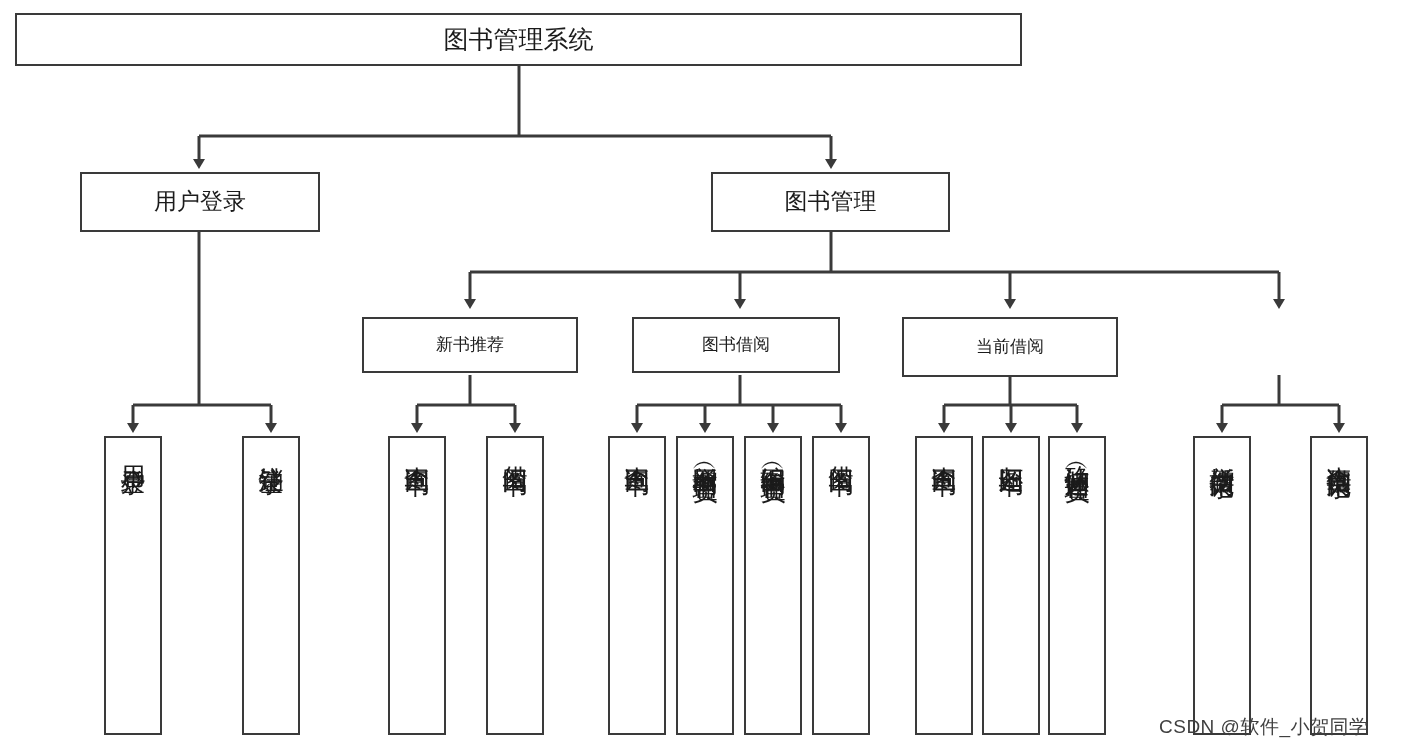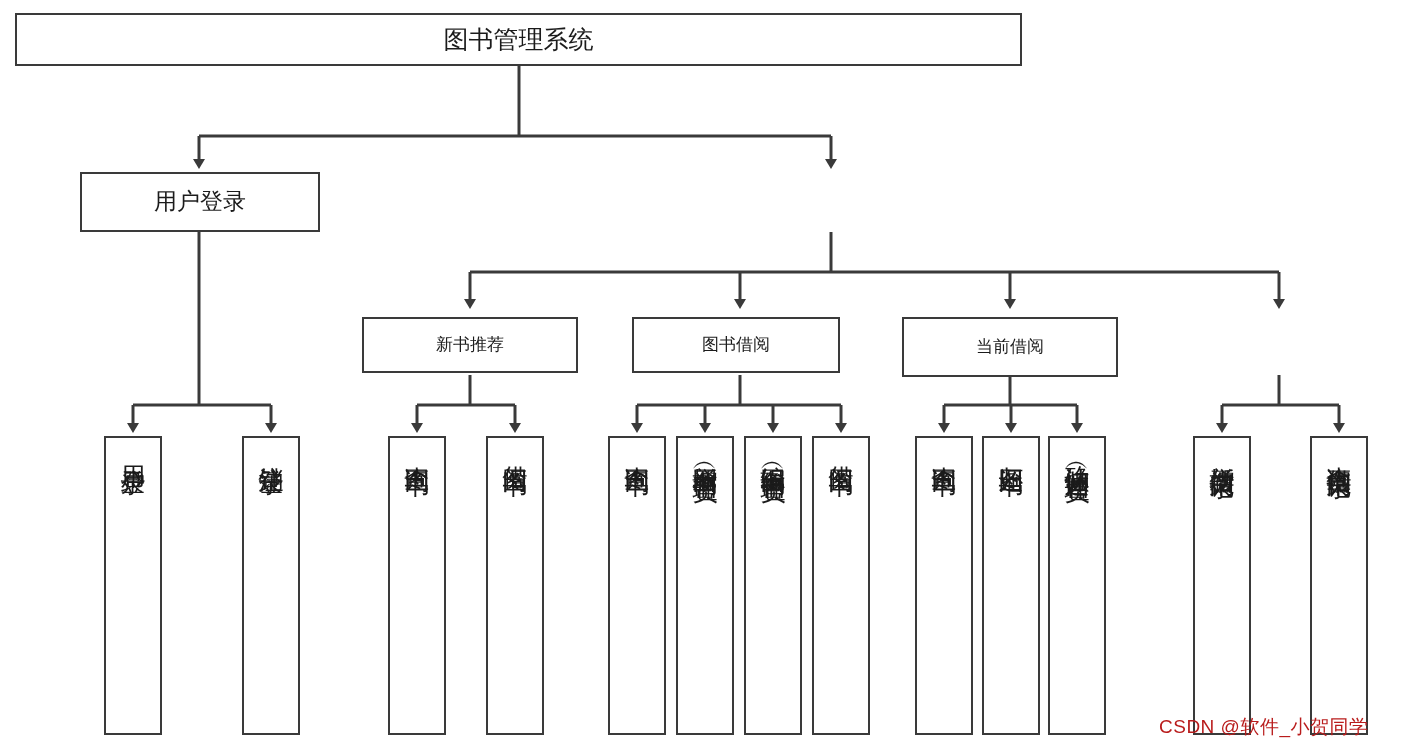--- a/index.html
+++ b/index.html
@@ -53,21 +53,21 @@
     font-size: 25px;
     letter-spacing: 2px;
     line-height: 1;
     white-space: nowrap;
   }
   .watermark {
     position: absolute;
     left: 1159px;
     top: 714px;
     font-size: 19px;
-    color: #b91c1c;
+    color: #404040;
     letter-spacing: 0.5px;
     white-space: nowrap;
   }
 </style>
 </head>
 <body>
 
 <div id="canvas">
 
   <svg class="wires" viewBox="0 0 1405 747" xmlns="http://www.w3.org/2000/svg">
@@ -121,20 +121,23 @@
     </g>
   </svg>
 
   <div class="node node-root" style="left:15px; top:13px; width:1007px; height:53px;">
     <span class="label">图书管理系统</span>
   </div>
 
   <div class="node node-l1" style="left:80px; top:172px; width:240px; height:60px;">
     <span class="label">用户登录</span>
   </div>
+  <div class="node node-l1" style="left:711px; top:172px; width:239px; height:60px;">
+    <span class="label">图书管理</span>
+  </div>
 
   <div class="node node-l2" style="left:362px; top:317px; width:216px; height:56px;">
     <span class="label">新书推荐</span>
   </div>
   <div class="node node-l2" style="left:632px; top:317px; width:208px; height:56px;">
     <span class="label">图书借阅</span>
   </div>
   <div class="node node-l2" style="left:902px; top:317px; width:216px; height:60px;">
     <span class="label">当前借阅</span>
   </div>

